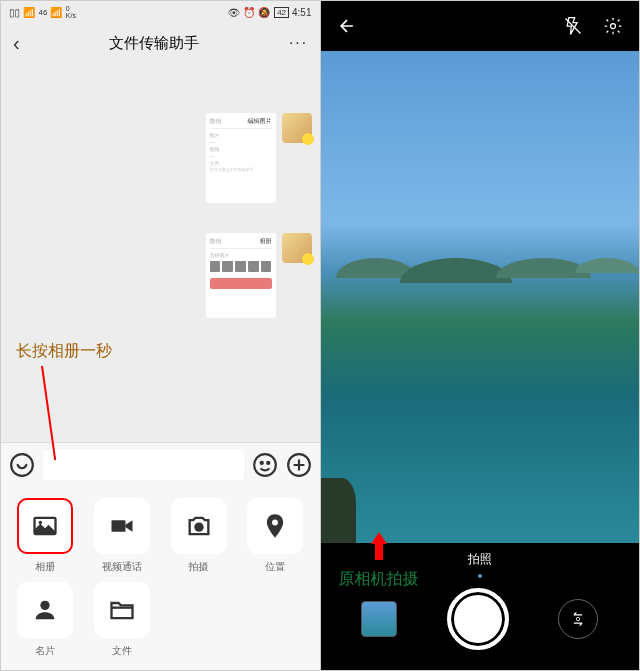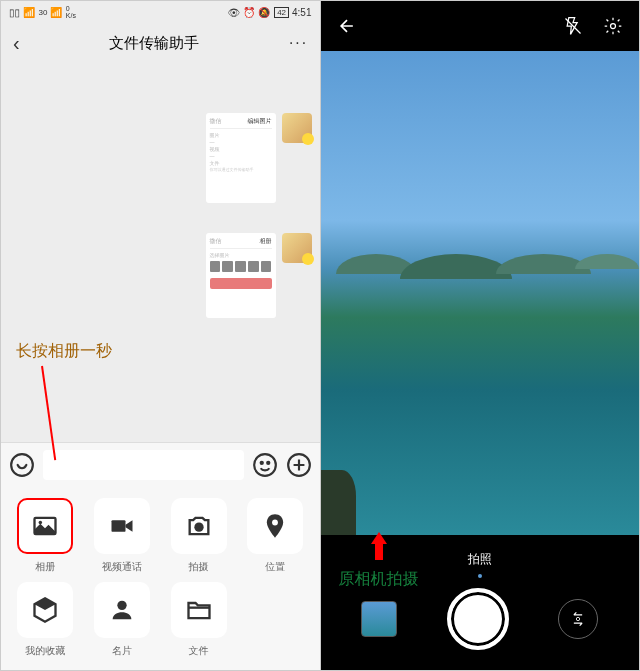--- a/index.html
+++ b/index.html
@@ -39,21 +39,21 @@
 .cellbox svg{width:28px;height:28px}
 .celllabel{font-size:10px;color:#666}
 .highlight{border:2px solid #ff0000}
 
 .cam-top{height:50px;display:flex;align-items:center;justify-content:space-between;padding:0 16px}
 .cam-top svg{width:20px;height:20px;fill:#fff}
 .viewfinder{flex:1;position:relative;background:linear-gradient(180deg,#5b9bd5 0%,#7db8e8 35%,#4a8fb8 45%,#2d7a5e 55%,#1a6b7a 70%,#2a8a9a 100%)}
 .mountains{position:absolute;top:42%;left:0;right:0;height:30px}
 .mtn{position:absolute;background:#3a6b5a;height:20px;border-radius:50% 50% 0 0 / 100% 100% 0 0}
 .fg{position:absolute;bottom:0;left:0;width:35px;height:65px;background:#2a3a2a;border-radius:0 40% 0 0}
-.cam-bottom{background:#000;padding:16px 0 20px}
+.cam-bottom{background:#000;padding:8px 0 20px}
 .modes{display:flex;justify-content:center;gap:30px;margin-bottom:6px}
 .mode{color:#fff;font-size:12px}
 .dot{width:4px;height:4px;background:#5b9bd5;border-radius:50%;margin:2px auto 10px}
 .controls{display:flex;align-items:center;justify-content:space-around;padding:0 16px}
 .lastshot{width:36px;height:36px;border:1px solid #555;border-radius:4px;background:linear-gradient(#5b9bd5,#2a8a9a)}
 .shutter{width:62px;height:62px;background:#fff;border-radius:50%;border:4px solid #fff;box-shadow:inset 0 0 0 3px #000}
 .switch{width:40px;height:40px;border:1px solid #666;border-radius:50%;display:flex;align-items:center;justify-content:center}
 .switch svg{width:20px;height:20px;fill:#fff}
 .callout2{position:absolute;bottom:80px;left:18px;color:#15803d;font-size:16px;font-weight:500;z-index:10}
 .arrow-up{position:absolute;bottom:110px;left:50px;z-index:10}
@@ -63,21 +63,21 @@
 </head>
 <body>
 
 <div class="wrap">
 
   <div class="phone">
     <div class="statusbar">
       <div class="sb-left">
         <span>▯▯</span>
         <span>📶</span>
-        <span style="font-size:8px">30</span>
+        <span style="font-size:8px">46</span>
         <span>📶</span>
         <span style="font-size:7px">0<br>K/s</span>
       </div>
       <div class="sb-right">
         <span>👁</span>
         <span>⏰</span>
         <span>🔕</span>
         <span style="border:1px solid #333;padding:0 2px;font-size:8px">42</span>
         <span>4:51</span>
       </div>
@@ -181,29 +181,20 @@
           <svg viewBox="0 0 24 24" fill="#333">
               <path d="M12 2c-4 0-7 3-7 7 0 5 7 13 7 13s7-8 7-13c0-4-3-7-7-7z"></path>
               <circle cx="12" cy="9" r="2.5" fill="#fff"></circle>
             </svg>
         </div>
         <span class="celllabel">位置</span>
       </div>
       <div class="cell">
         <div class="cellbox">
           <svg viewBox="0 0 24 24" fill="#333">
-              <path d="M12 2l9 5v10l-9 5-9-5V7z" fill="none" stroke="#333" stroke-width="2"></path>
-              <path d="M12 2l9 5-9 5-9-5z"></path>
-            </svg>
-        </div>
-        <span class="celllabel">我的收藏</span>
-      </div>
-      <div class="cell">
-        <div class="cellbox">
-          <svg viewBox="0 0 24 24" fill="#333">
               <circle cx="12" cy="8" r="4"></circle>
               <path d="M4 20c0-4 4-6 8-6s8 2 8 6z"></path>
             </svg>
         </div>
         <span class="celllabel">名片</span>
       </div>
       <div class="cell">
         <div class="cellbox">
           <svg viewBox="0 0 24 24" fill="none" stroke="#333" stroke-width="2">
               <path d="M3 6h6l2 2h10v11H3z"></path>

